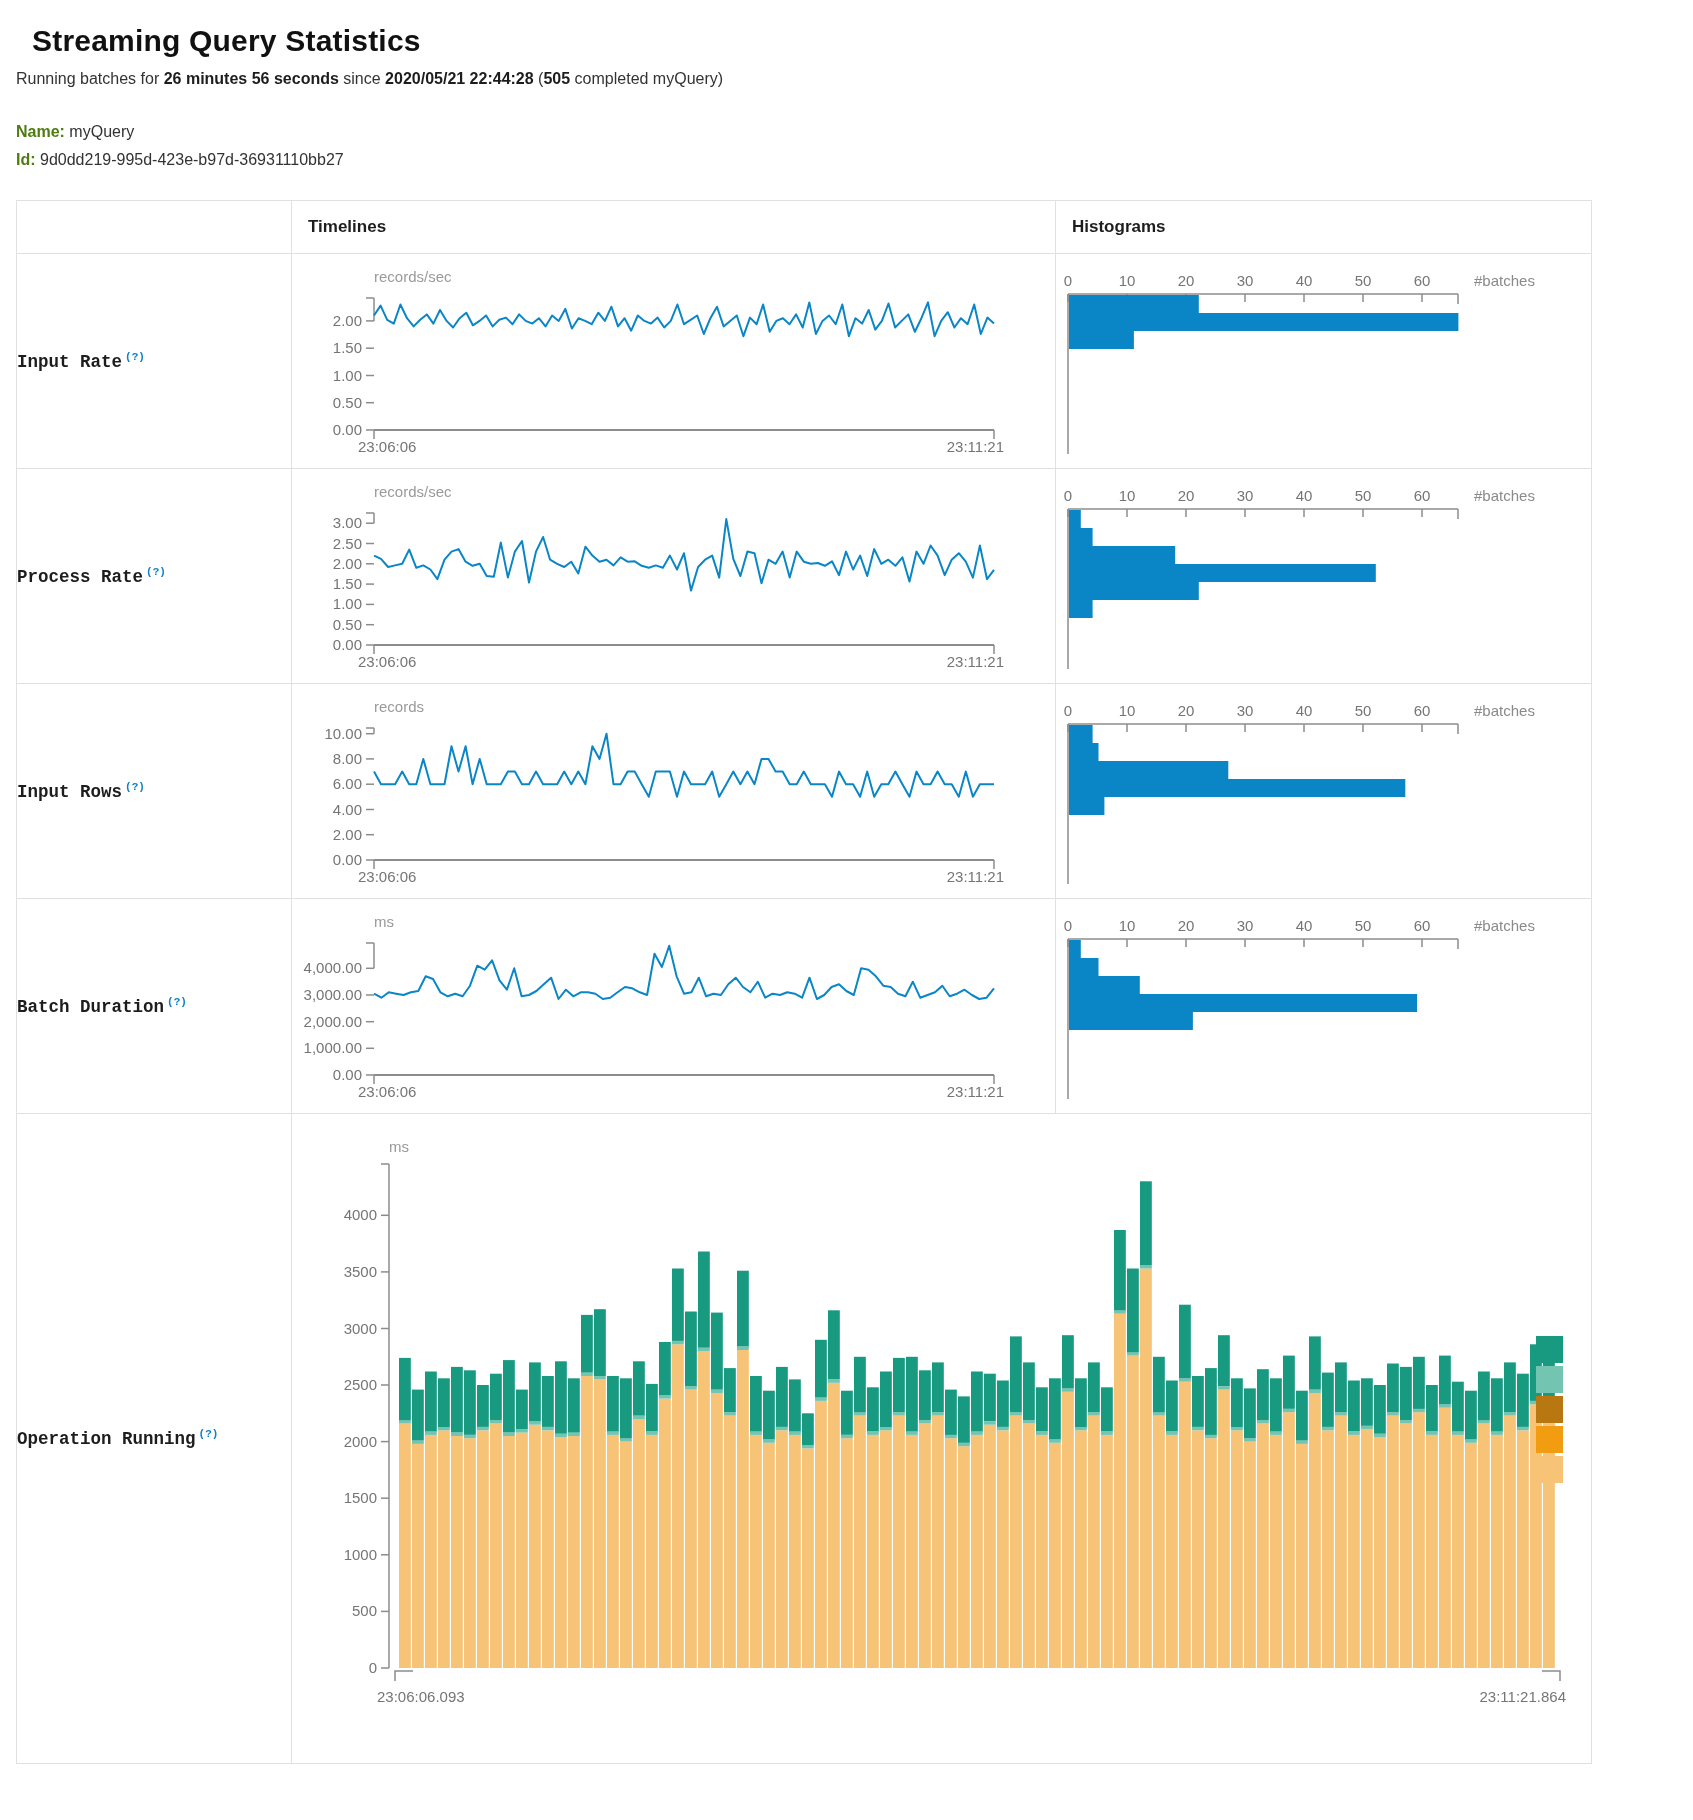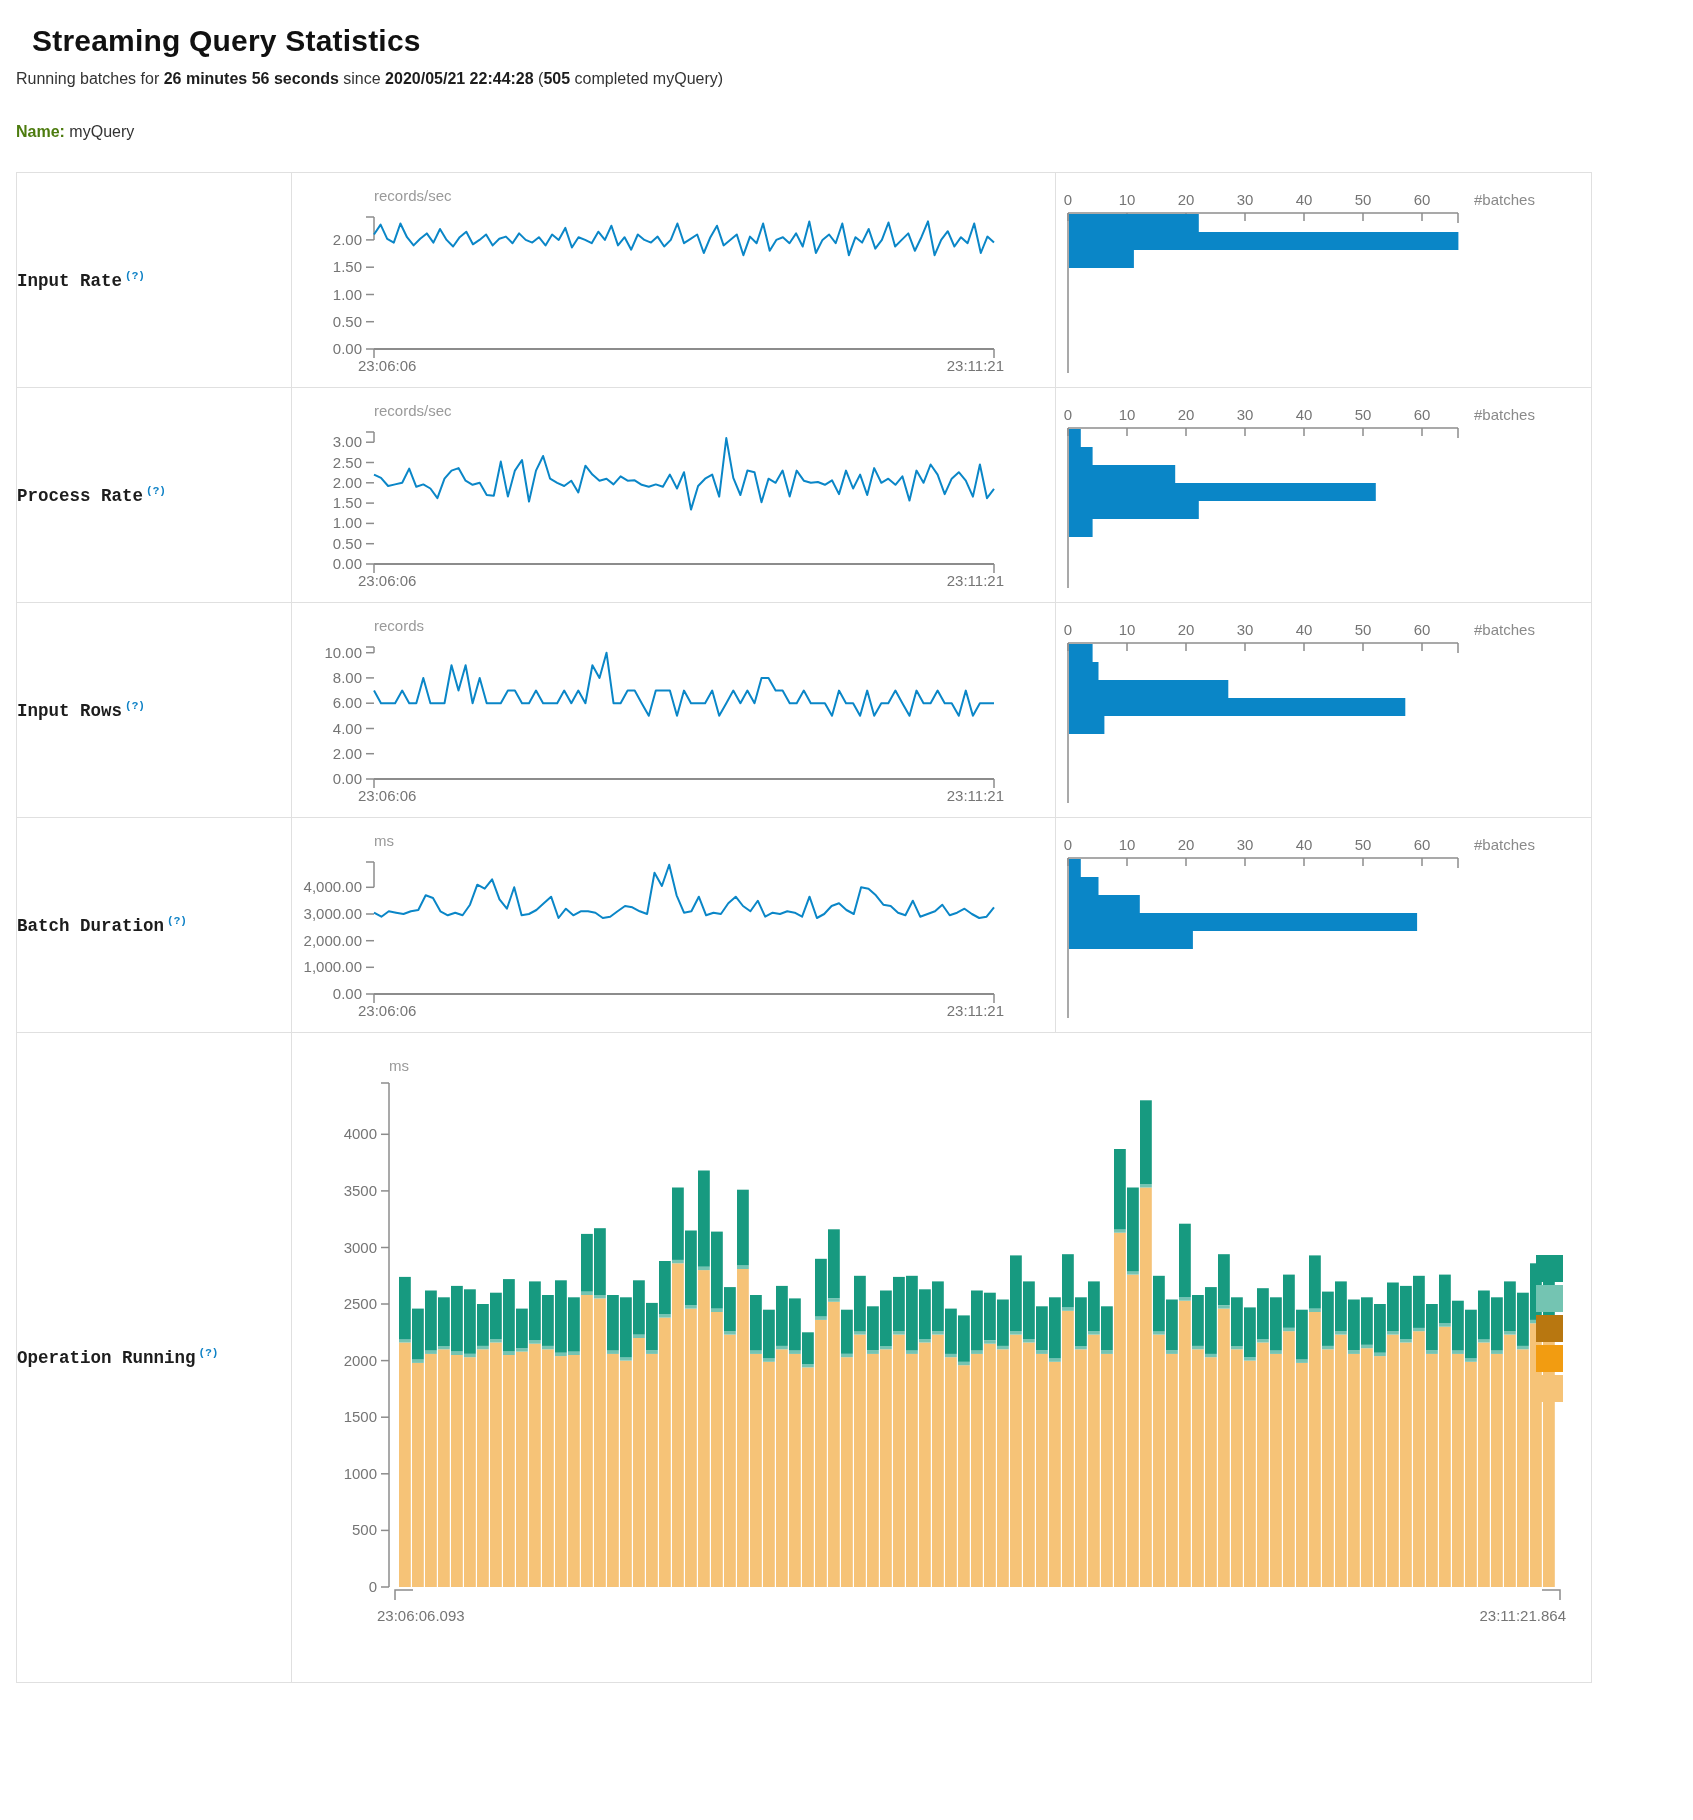--- a/index.html
+++ b/index.html
@@ -34,29 +34,35 @@
 </style>
 </head>
 <body>
 
 <h1>Streaming Query Statistics</h1>
 
 <p class="subtitle"><span>Running batches for </span><b>26 minutes 56 seconds</b><span> since </span><b>2020/05/21 22:44:28</b><span> (</span><b>505</b><span> completed myQuery)</span></p>
 
 <div class="meta">
   <div><b>Name:</b> <span>myQuery</span></div>
+  <div><b>Id:</b> <span>9d0dd219-995d-423e-b97d-36931110bb27</span></div>
 </div>
 
 <table class="stats">
   <colgroup>
       <col class="c1">
       <col class="c2">
       <col class="c3">
     </colgroup>
   <tbody>
+      <tr>
+    <th></th>
+    <th>Timelines</th>
+    <th>Histograms</th>
+  </tr>
 
   <tr class="metric-row">
     <td class="rowlabel"><span>Input Rate</span><sup>(?)</sup></td>
     <td>
           <div class="chartbox">
             <svg width="712" height="192" viewBox="0 0 712 192">
               <text x="80" y="14" class="unit">records/sec</text>
               <line class="ax" x1="72" x2="80" y1="162.0" y2="162.0"></line>
               <text class="tick" x="68" y="167.0" text-anchor="end">0.00</text>
               <line class="ax" x1="72" x2="80" y1="134.7" y2="134.7"></line>

